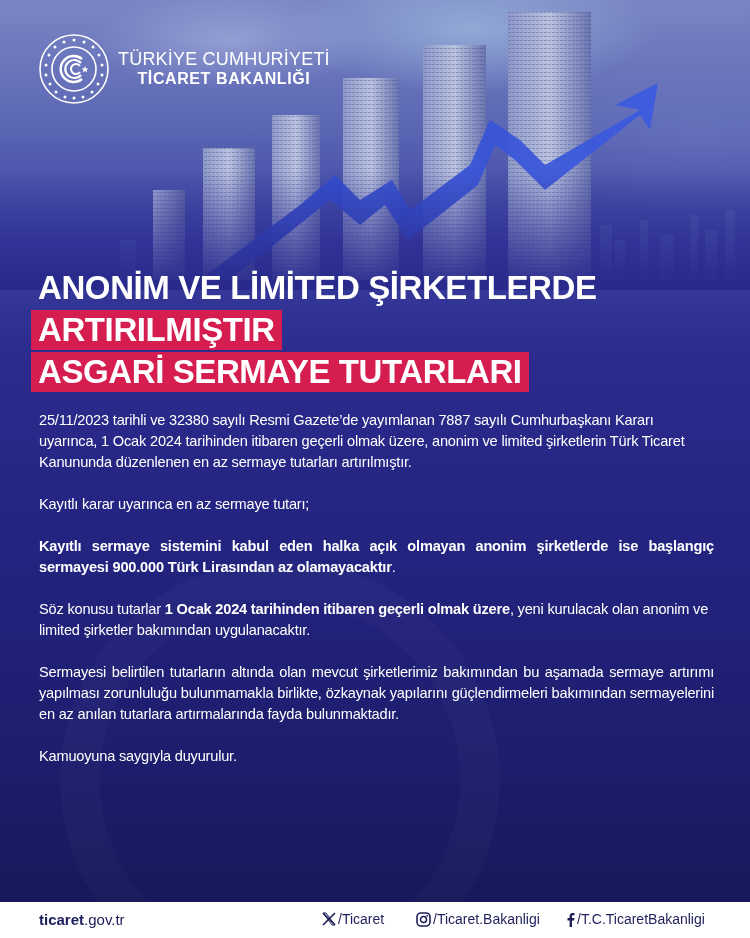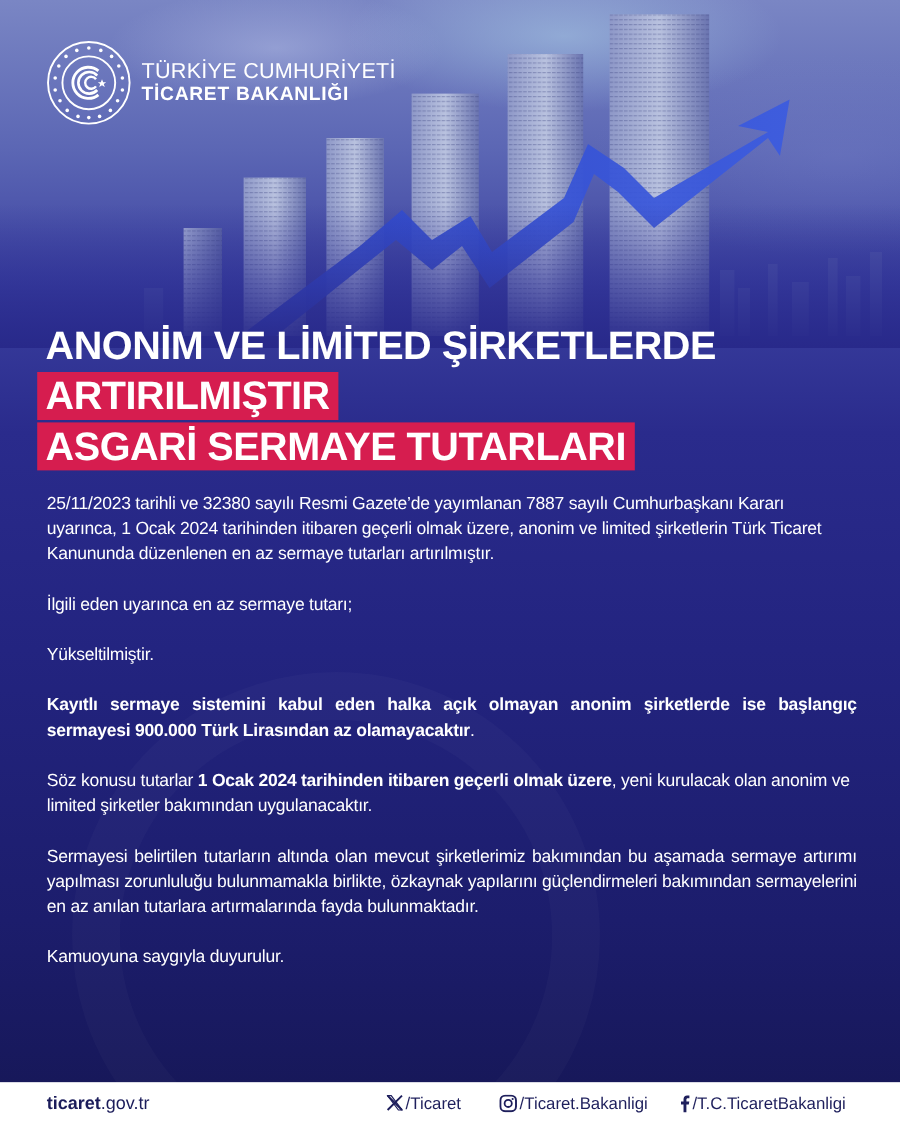--- a/index.html
+++ b/index.html
@@ -32,21 +32,21 @@
     border-radius: 50%;
     border: 40px solid rgba(255,255,255,0.025);
   }
   .logo {
     position: absolute; left: 38px; top: 33px;
     display: flex; align-items: center;
   }
   .logo-emblem { width: 72px; height: 72px; }
   .logo-text { margin-left: 8px; color: #fff; line-height: 1.15; }
   .logo-line1 { font-size: 18px; letter-spacing: 0.2px; font-weight: normal; }
-  .logo-line2 { font-size: 16px; font-weight: bold; letter-spacing: 0.6px; }
+  .logo-line2 { font-size: 16px; font-weight: bold; letter-spacing: 0.6px; text-align: center; }
 
   .headline { position: absolute; left: 31px; top: 268px; }
   .hl {
     display: inline-block;
     color: #fff;
     font-weight: bold;
     font-size: 33px;
     line-height: 40px;
     letter-spacing: -0.4px;
     padding: 0 7px;
@@ -174,22 +174,21 @@
   </div>
 
   <div class="headline">
     <div class="hl-row"><span class="hl hl-plain">ANONİM VE LİMİTED ŞİRKETLERDE</span></div>
     <div class="hl-row"><span class="hl hl-red">ARTIRILMIŞTIR</span></div>
     <div class="hl-row"><span class="hl hl-red">ASGARİ SERMAYE TUTARLARI</span></div>
   </div>
 
   <div class="body-text">
     <p>25/11/2023 tarihli ve 32380 sayılı Resmi Gazete’de yayımlanan 7887 sayılı Cumhurbaşkanı Kararı uyarınca, 1 Ocak 2024 tarihinden itibaren geçerli olmak üzere, anonim ve limited şirketlerin Türk Ticaret Kanununda düzenlenen en az sermaye tutarları artırılmıştır.</p>
-    <p>İlgili eden uyarınca en az sermaye tutarı;</p>
-    <p>Yükseltilmiştir.</p>
+    <p>Kayıtlı karar uyarınca en az sermaye tutarı;</p>
     <p class="justify"><span class="b">Kayıtlı sermaye sistemini kabul eden halka açık olmayan anonim şirketlerde ise başlangıç sermayesi 900.000 Türk Lirasından az olamayacaktır</span><span>.</span></p>
     <p><span>Söz konusu tutarlar </span><span class="b">1 Ocak 2024 tarihinden itibaren geçerli olmak üzere</span><span>, yeni kurulacak olan anonim ve limited şirketler bakımından uygulanacaktır.</span></p>
     <p class="justify">Sermayesi belirtilen tutarların altında olan mevcut şirketlerimiz bakımından bu aşamada sermaye artırımı yapılması zorunluluğu bulunmamakla birlikte, özkaynak yapılarını güçlendirmeleri bakımından sermayelerini en az anılan tutarlara artırmalarında fayda bulunmaktadır.</p>
     <p>Kamuoyuna saygıyla duyurulur.</p>
   </div>
 </div>
 
 <div class="footer">
   <div class="site"><span class="strong">ticaret</span><span>.gov.tr</span></div>
 

